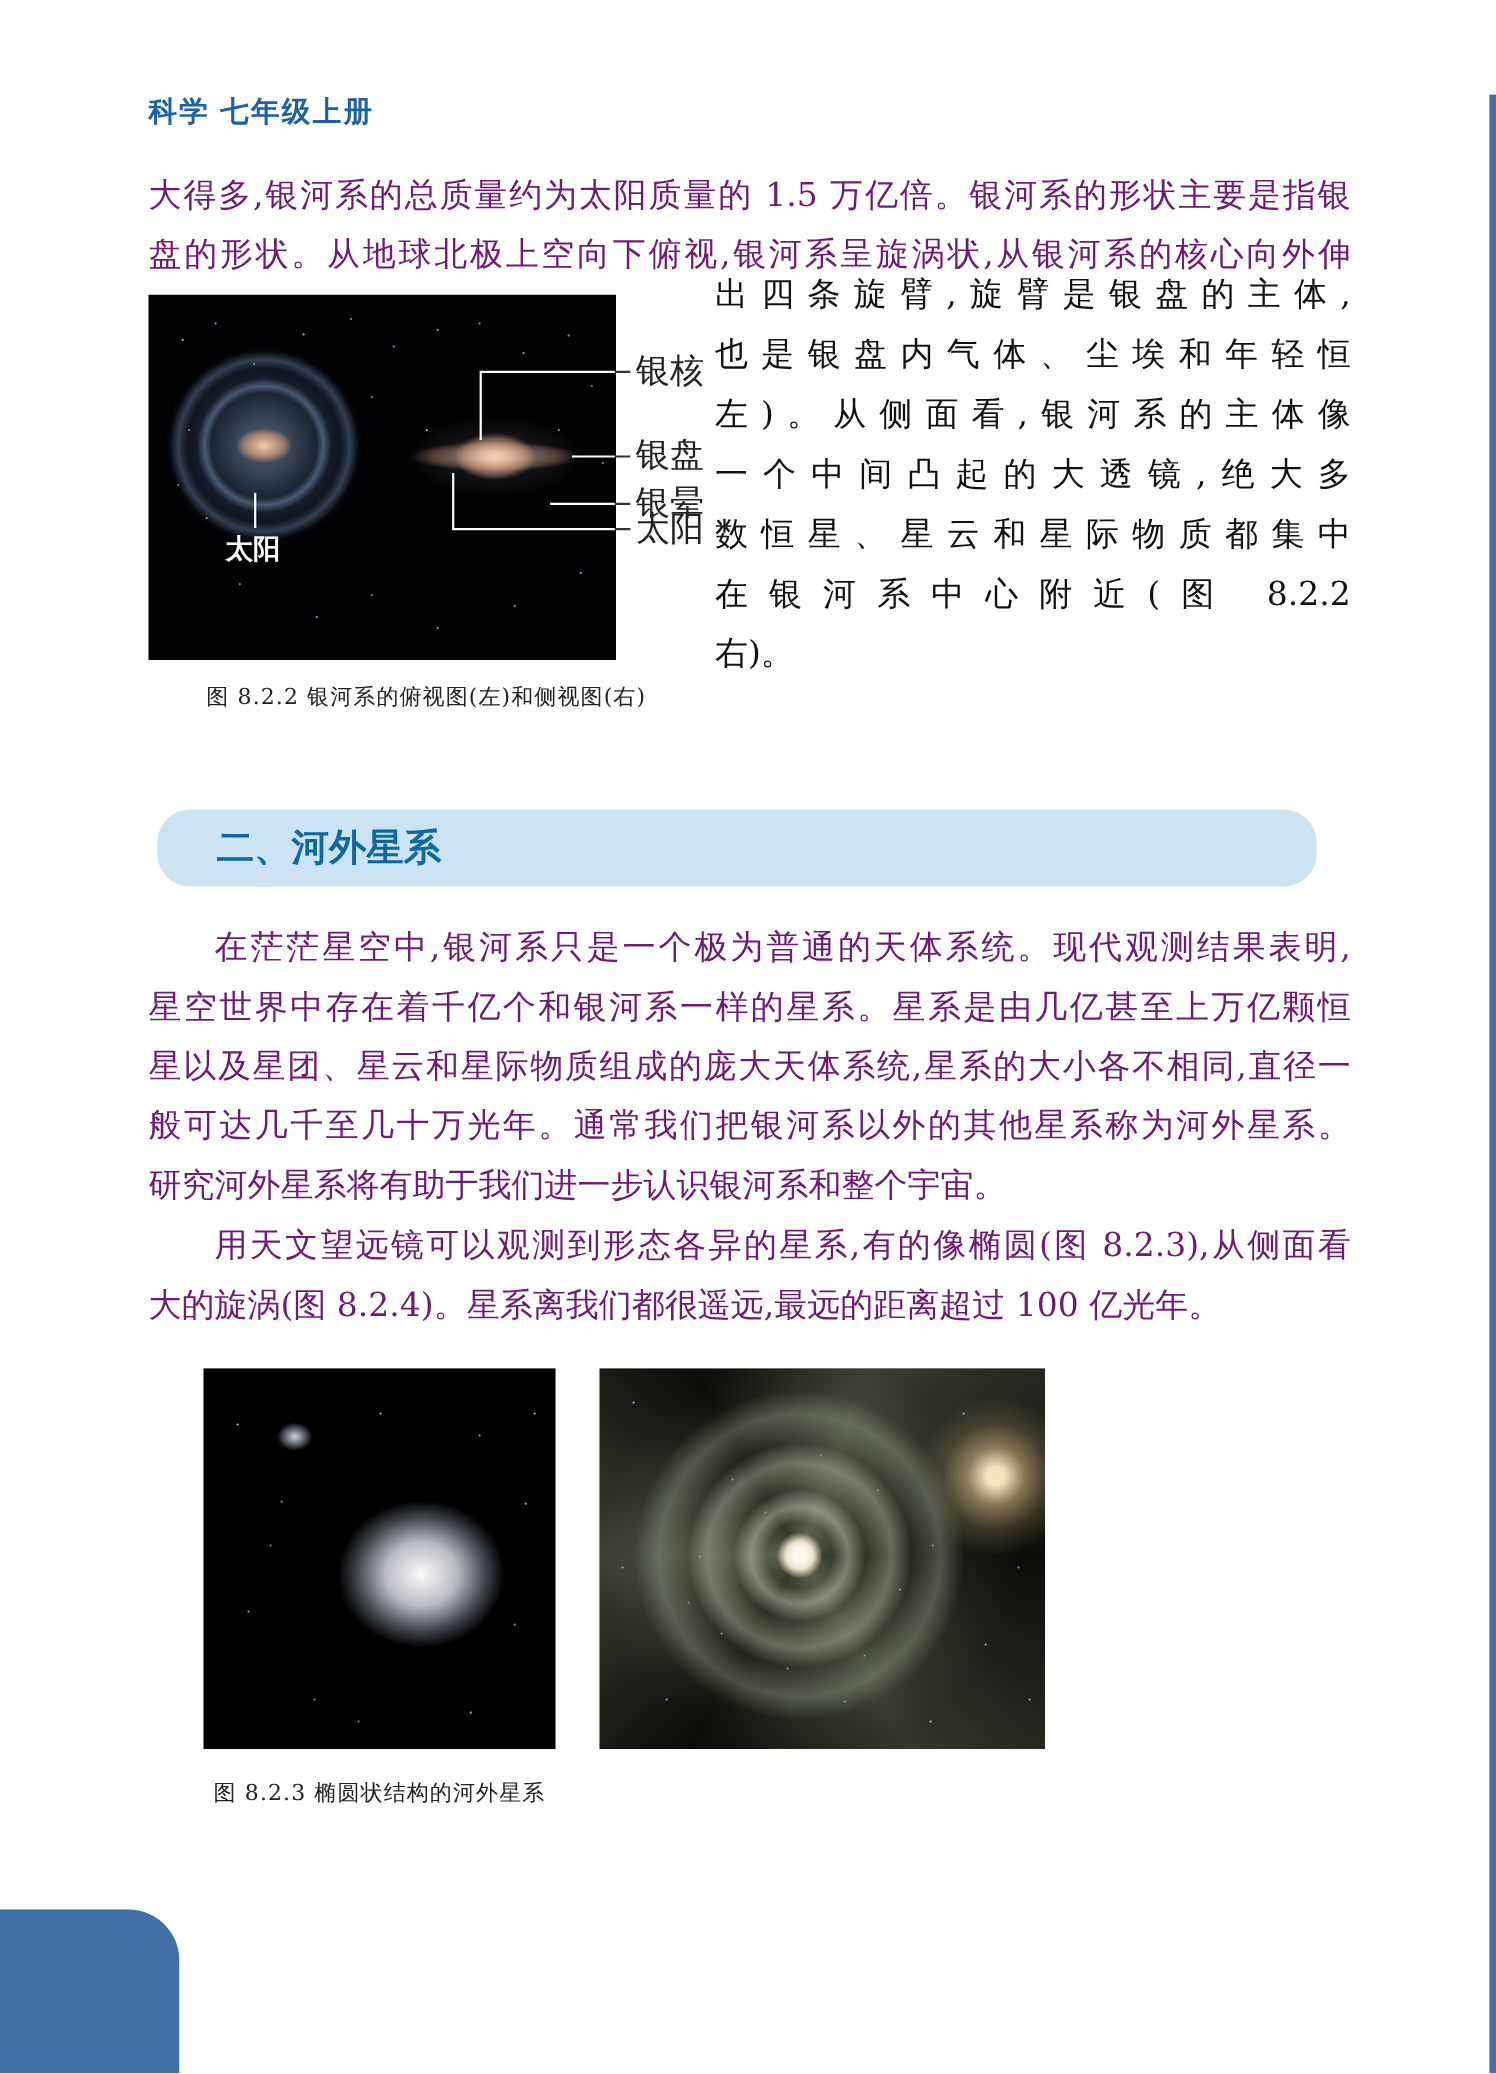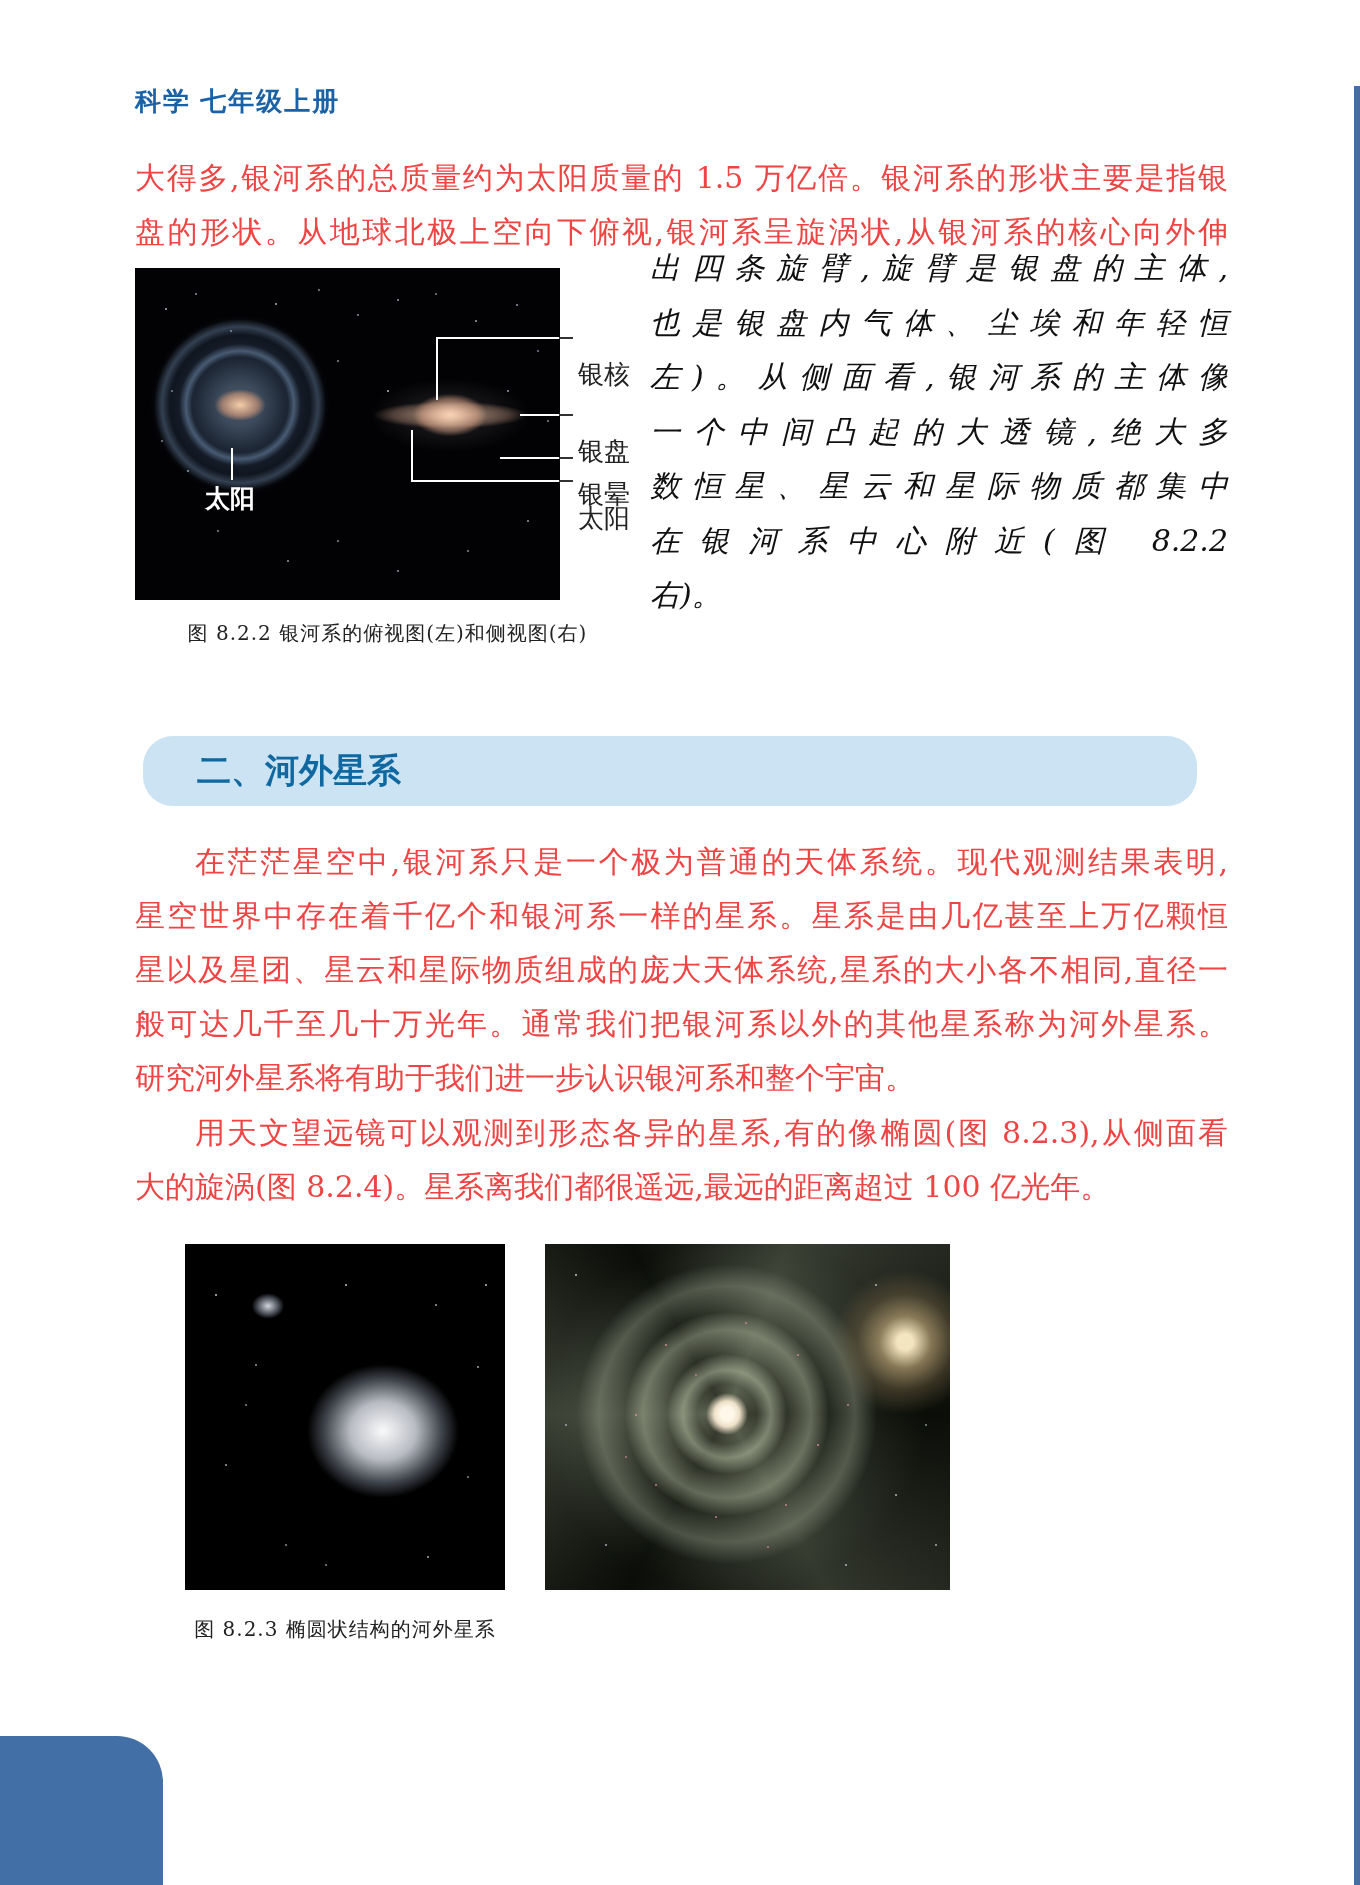--- a/index.html
+++ b/index.html
@@ -5,27 +5,27 @@
   html,body{margin:0;padding:0;background:#ffffff;}
   #page{position:relative;width:1360px;height:1885px;background:#ffffff;overflow:hidden;
         font-family:"DejaVu Serif","Liberation Serif",serif;}
 
   
   .hdr{position:absolute;left:135px;top:84px;font-family:"Liberation Sans","DejaVu Sans",sans-serif;
        font-weight:bold;font-size:26px;color:#1a61a6;letter-spacing:2px;}
 
   
   .bline{position:absolute;left:135px;width:1093px;height:54px;line-height:54px;font-size:30px;
-         color:#ef4444;text-align:justify;white-space:normal;}
+         color:#701a75;text-align:justify;white-space:normal;}
   .jl{text-align-last:justify;}
   .ind{text-indent:2em;}
 
   
   .scol{position:absolute;left:650px;top:241px;width:578px;}
-  .scol .sline{height:54.5px;line-height:54.5px;font-size:30px;color:#111;text-align:justify;font-style:italic;}
+  .scol .sline{height:54.5px;line-height:54.5px;font-size:30px;color:#111;text-align:justify;}
   .scol .sline.jl{text-align-last:justify;}
 
   
   .fig822{position:absolute;left:135px;top:268px;width:505px;height:390px;}
   .photo822{position:absolute;left:0;top:0;width:425px;height:332px;background:#020204;overflow:hidden;}
   .galtop{position:absolute;left:5px;top:42px;width:200px;height:190px;
     background:
       radial-gradient(ellipse 32px 20px at 100px 95px, rgba(255,212,172,0.95), rgba(236,166,126,0.55) 55%, transparent 80%),
       radial-gradient(circle at 100px 95px, rgba(152,186,226,0.40) 20px, rgba(112,152,202,0.25) 45px, rgba(90,125,175,0.16) 70px, transparent 90px),
       radial-gradient(circle at 100px 95px, transparent 48px, rgba(162,196,236,0.38) 54px, transparent 61px, transparent 70px, rgba(150,186,226,0.30) 78px, transparent 86px);}
@@ -37,21 +37,21 @@
   .stars{position:absolute;left:0;top:0;width:2px;height:2px;border-radius:50%;background:transparent;}
   .st822{box-shadow:30px 40px 0 rgba(220,230,245,.8),60px 25px 0 rgba(200,215,240,.7),95px 62px 0 rgba(220,230,245,.6),
     140px 35px 0 rgba(210,225,245,.8),183px 21px 0 rgba(220,230,245,.6),222px 46px 0 rgba(200,215,240,.7),
     262px 31px 0 rgba(220,230,245,.7),300px 25px 0 rgba(210,225,240,.6),340px 52px 0 rgba(225,235,250,.7),
     381px 36px 0 rgba(210,225,245,.7),402px 82px 0 rgba(200,215,240,.6),36px 122px 0 rgba(220,230,245,.6),
     52px 202px 0 rgba(205,220,240,.7),82px 262px 0 rgba(220,230,245,.6),152px 292px 0 rgba(210,225,245,.7),
     202px 272px 0 rgba(220,230,245,.6),262px 302px 0 rgba(205,220,240,.7),332px 282px 0 rgba(220,230,245,.6),
     392px 252px 0 rgba(210,225,245,.7),412px 152px 0 rgba(220,230,245,.6),26px 172px 0 rgba(205,220,240,.6),
     372px 122px 0 rgba(220,230,245,.7),252px 122px 0 rgba(235,240,250,.8),202px 92px 0 rgba(220,230,245,.6);}
   .callouts{position:absolute;left:0;top:0;}
-  .flabel{position:absolute;left:443px;font-size:26px;color:#222;line-height:25px;white-space:nowrap;margin-top:37px;}
+  .flabel{position:absolute;left:443px;font-size:31px;color:#222;line-height:25px;white-space:nowrap;}
   .sun-in{position:absolute;left:70px;top:214px;color:#fff;font-weight:bold;font-size:25px;
           font-family:"Liberation Sans","DejaVu Sans",sans-serif;}
   .cap{position:absolute;font-size:20px;color:#222;letter-spacing:1px;text-align:center;white-space:nowrap;}
 
   
   .band{position:absolute;left:143px;top:736px;width:1054px;height:70px;background:#cbe3f2;border-radius:30px;}
   .band .btitle{position:absolute;left:54px;top:50%;transform:translateY(-50%);
       font-family:"Liberation Sans","DejaVu Sans",sans-serif;font-weight:bold;font-size:34px;color:#0f68a0;}
 
   

